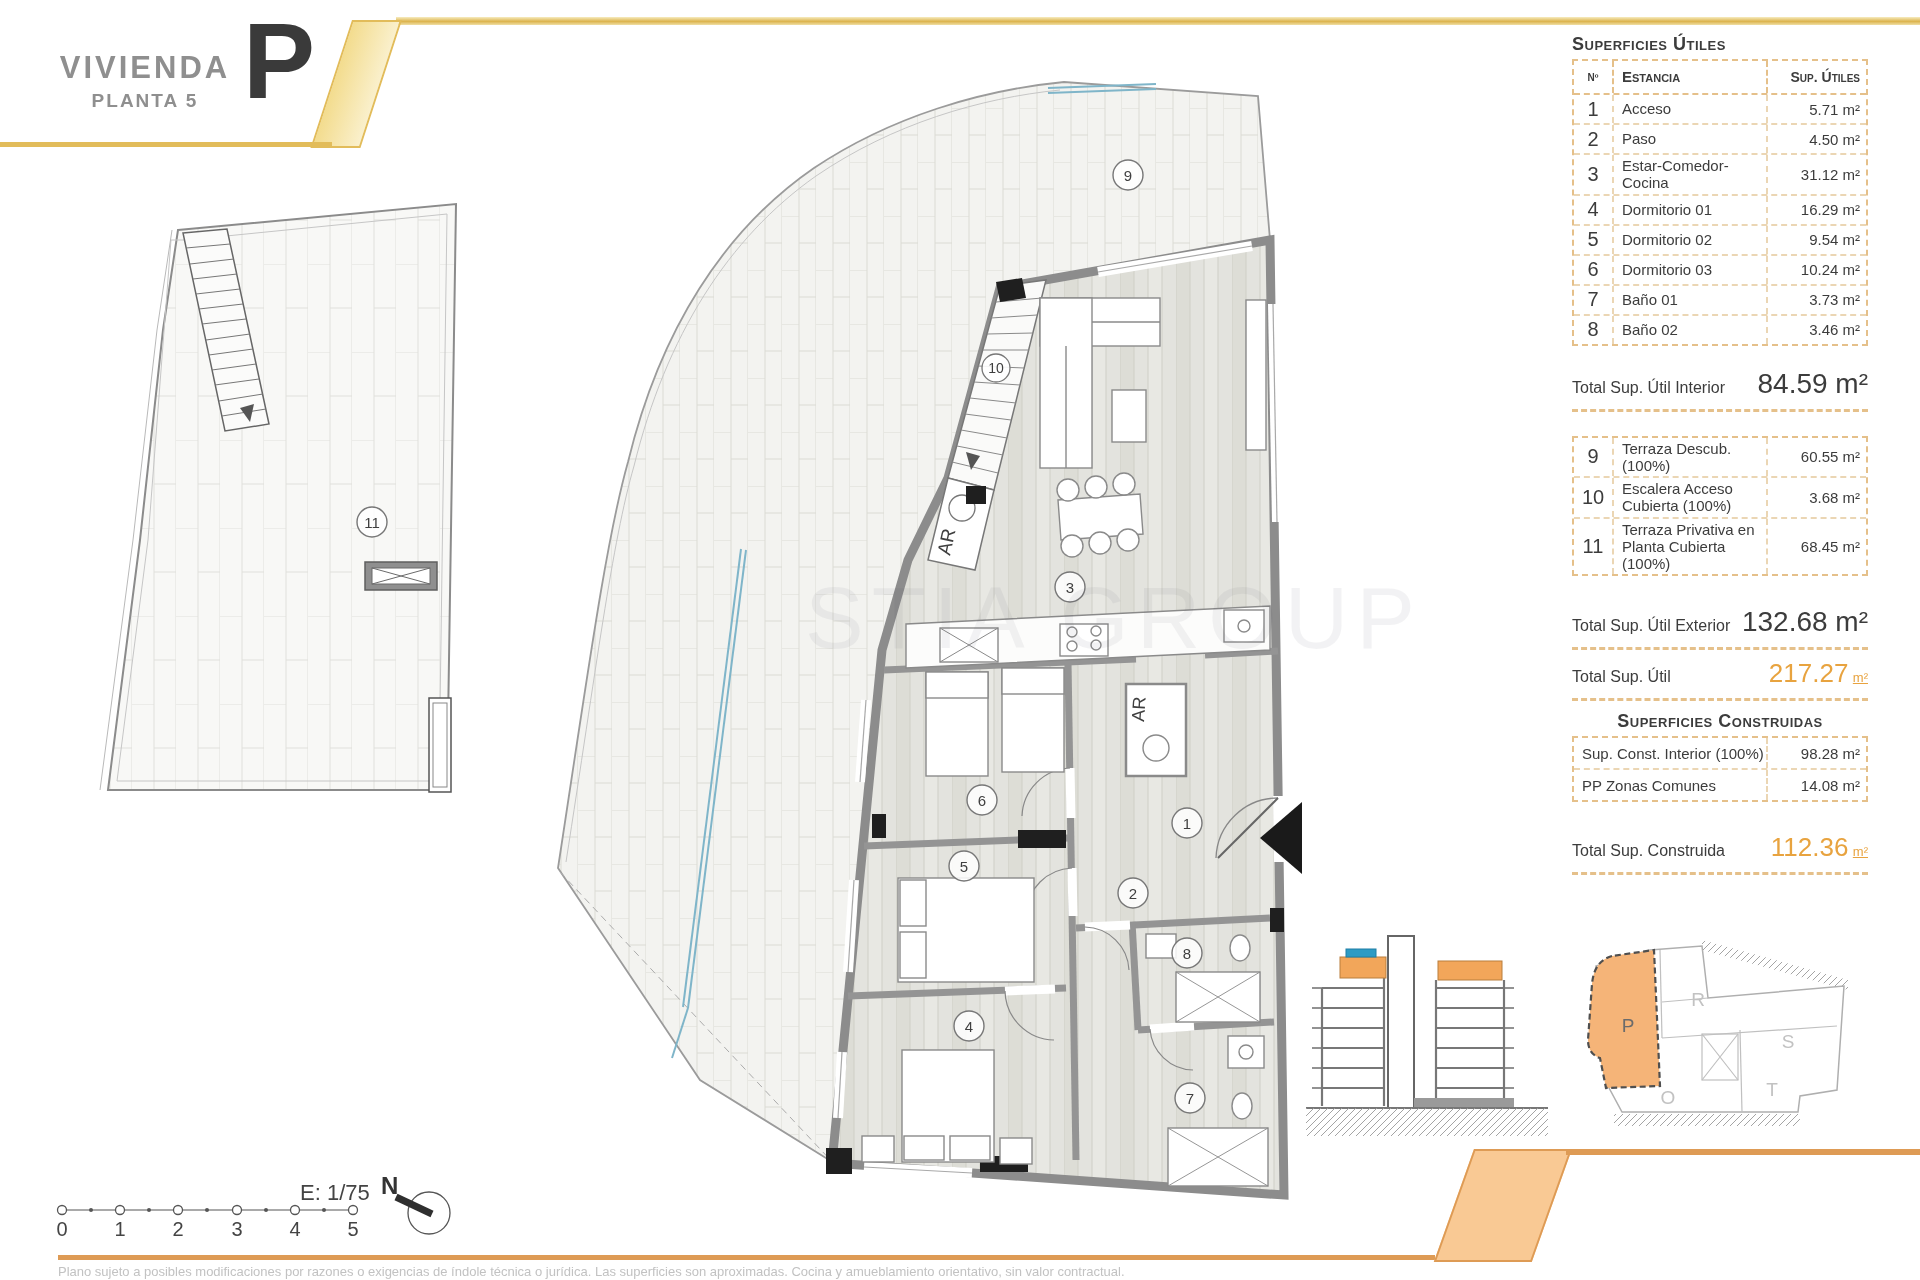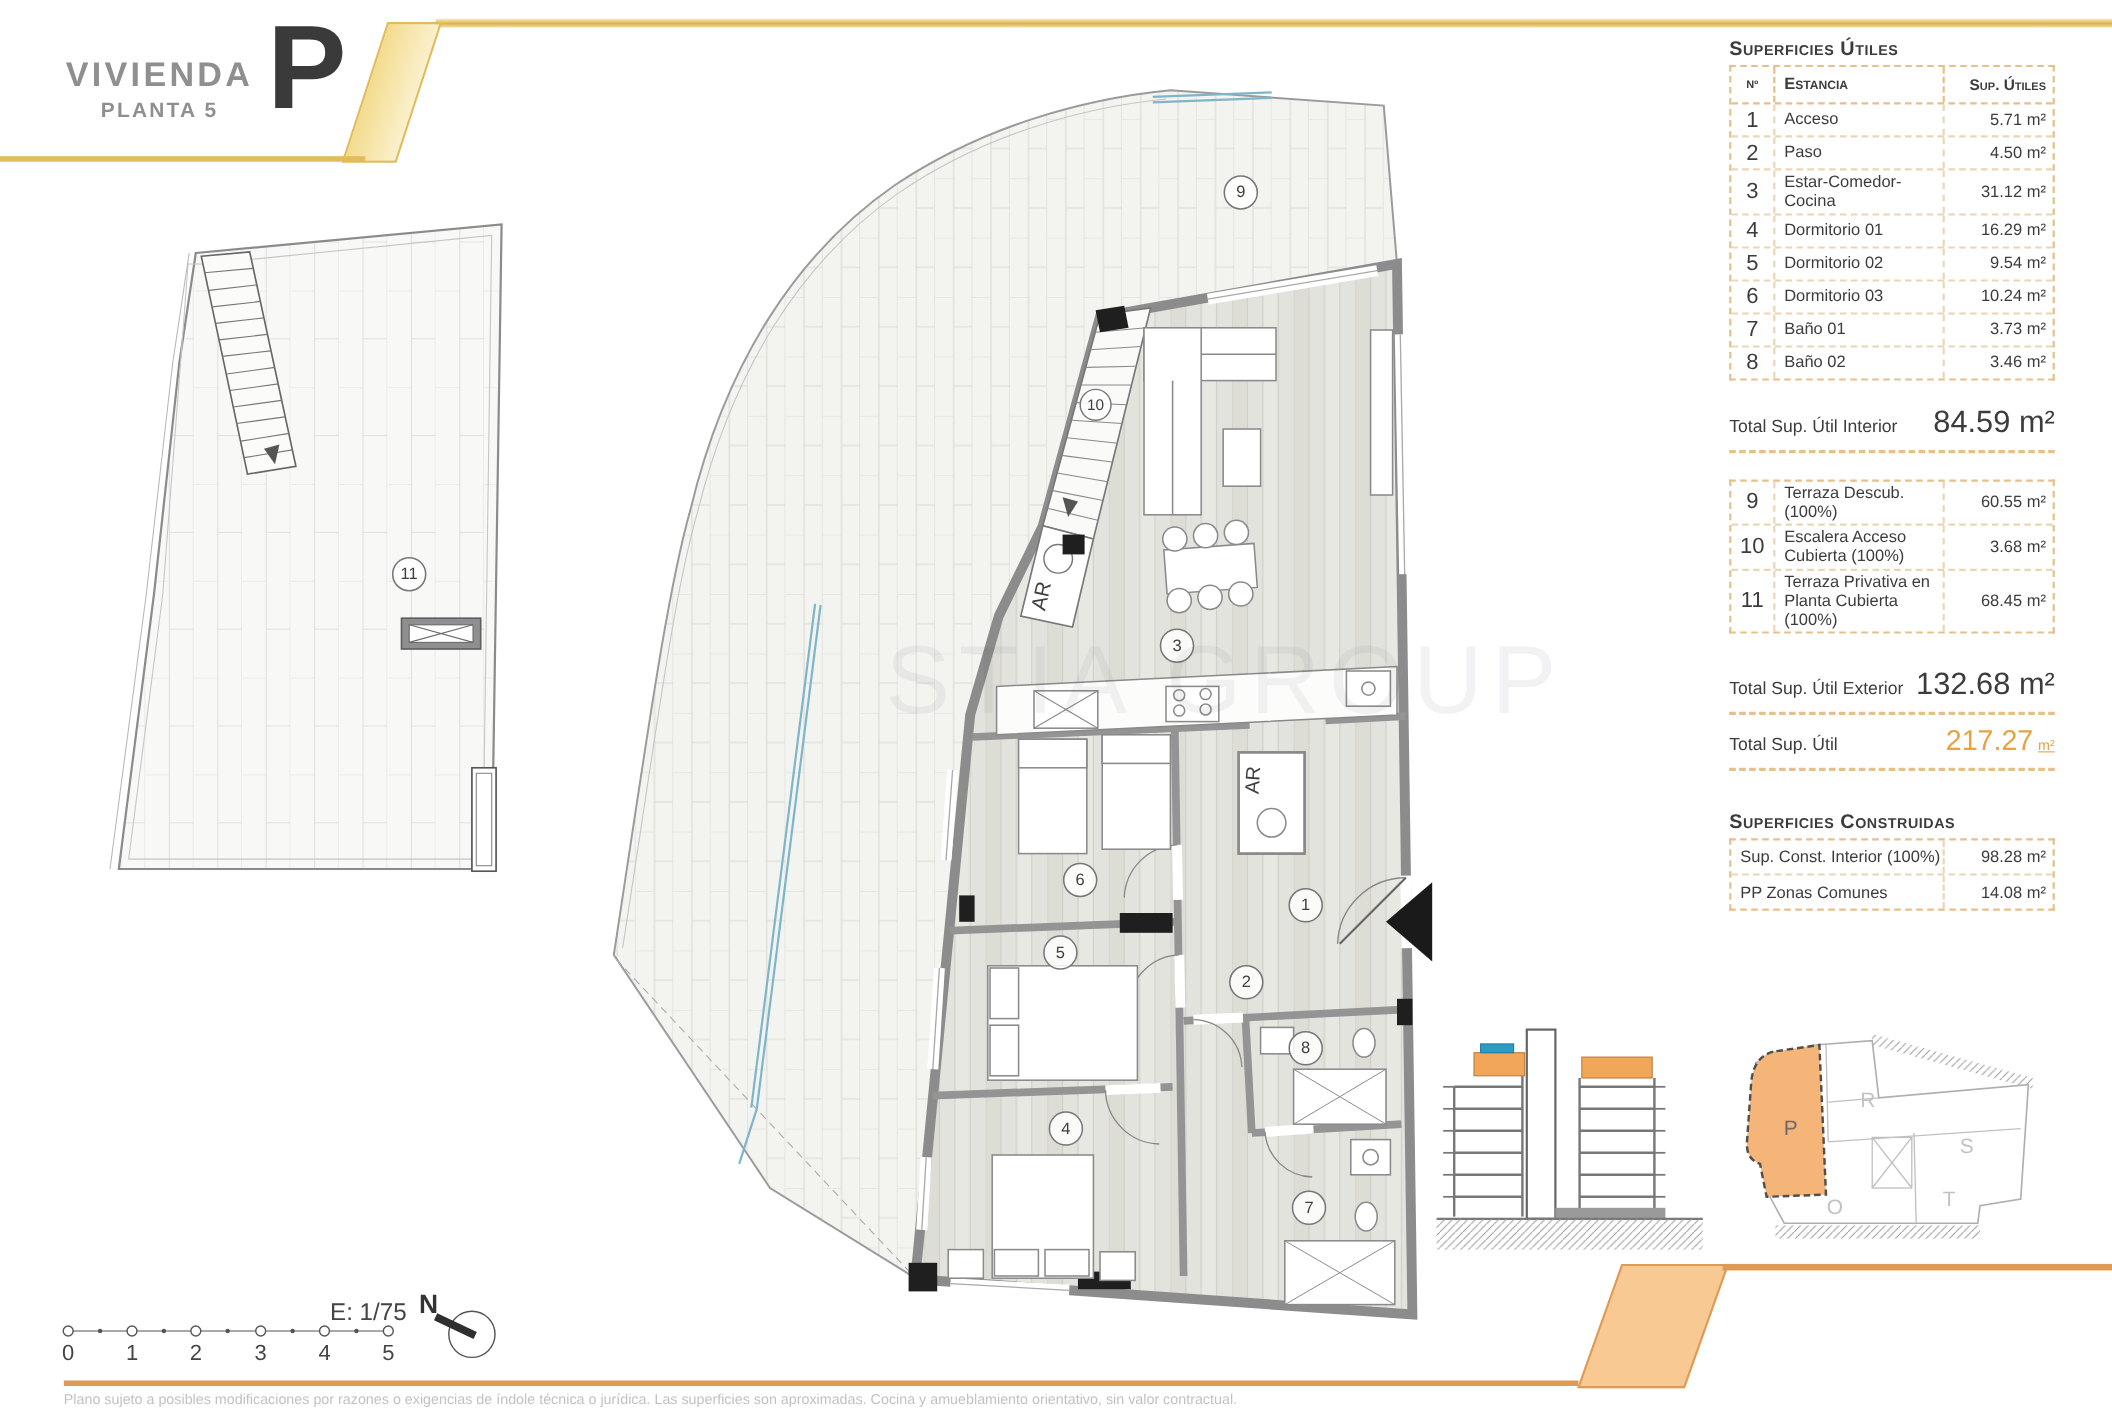--- a/index.html
+++ b/index.html
@@ -39,21 +39,21 @@
   .su-hrow .c-no{font-size:10px;border-right:2px dashed #E5C08A;}
   .c-name{flex:1;padding:2px 4px 2px 8px;font-size:15px;line-height:1.15;}
   .c-val{width:92px;text-align:right;padding:0 6px 0 0;font-size:15px;border-left:2px dashed #EBD6B4;align-self:stretch;display:flex;align-items:center;justify-content:flex-end;}
   .su-hrow .c-val{font-size:14px;border-left:2px dashed #E5C08A;}
   .tot-row{display:flex;align-items:baseline;justify-content:space-between;
     border-bottom:3px dashed #E5C08A;padding:6px 0 9px 0;}
   .tot-label{font-size:16px;}
   .tot-value{font-size:28px;}
   .tot-orange .tot-value{font-size:26px;color:#E8A33F;}
   .tot-orange .unit{font-size:13px;color:#E8A33F;text-decoration:underline;}
-  .mt18{margin-top:16px;} .mt24{margin-top:24px;} .mt28{margin-top:36px;} .mt6{margin-top:2px;}
+  .mt18{margin-top:16px;} .mt24{margin-top:24px;} .mt28{margin-top:10px;text-align:center;} .mt6{margin-top:2px;}
   .sc-table{border:2px dashed #E5C08A;}
   .sc-row{display:flex;align-items:center;min-height:30px;border-bottom:2px dashed #EBD6B4;justify-content:center;}
   .sc-row:last-child{border-bottom:none;}
   .sc-label{flex:1;padding-left:8px;font-size:15px;}
   .sc-val{width:92px;text-align:right;padding-right:6px;font-size:15px;border-left:2px dashed #EBD6B4;align-self:stretch;display:flex;align-items:center;justify-content:flex-end;}
 </style>
 </head>
 <body>
 
 <div class="page">
@@ -543,20 +543,25 @@
       <div class="sc-row">
         <div class="sc-label">Sup. Const. Interior (100%)</div>
         <div class="sc-val">98.28 m²</div>
       </div>
       <div class="sc-row">
         <div class="sc-label">PP Zonas Comunes</div>
         <div class="sc-val">14.08 m²</div>
       </div>
     </div>
 
+    <div class="tot-row tot-orange mt24">
+      <span class="tot-label">Total Sup. Construida</span>
+      <span><span class="tot-value">112.36</span>
+        <span class="unit">m²</span></span>
+    </div>
   </div>
 
   <div class="b-line-left"></div>
   <div class="b-pgram"></div>
   <div class="b-line-right"></div>
   <div class="disclaimer">Plano sujeto a posibles modificaciones por razones o exigencias de índole técnica o jurídica. Las superficies son aproximadas. Cocina y amueblamiento orientativo, sin valor contractual.</div>
 
 </div>
 
 </body></html>

